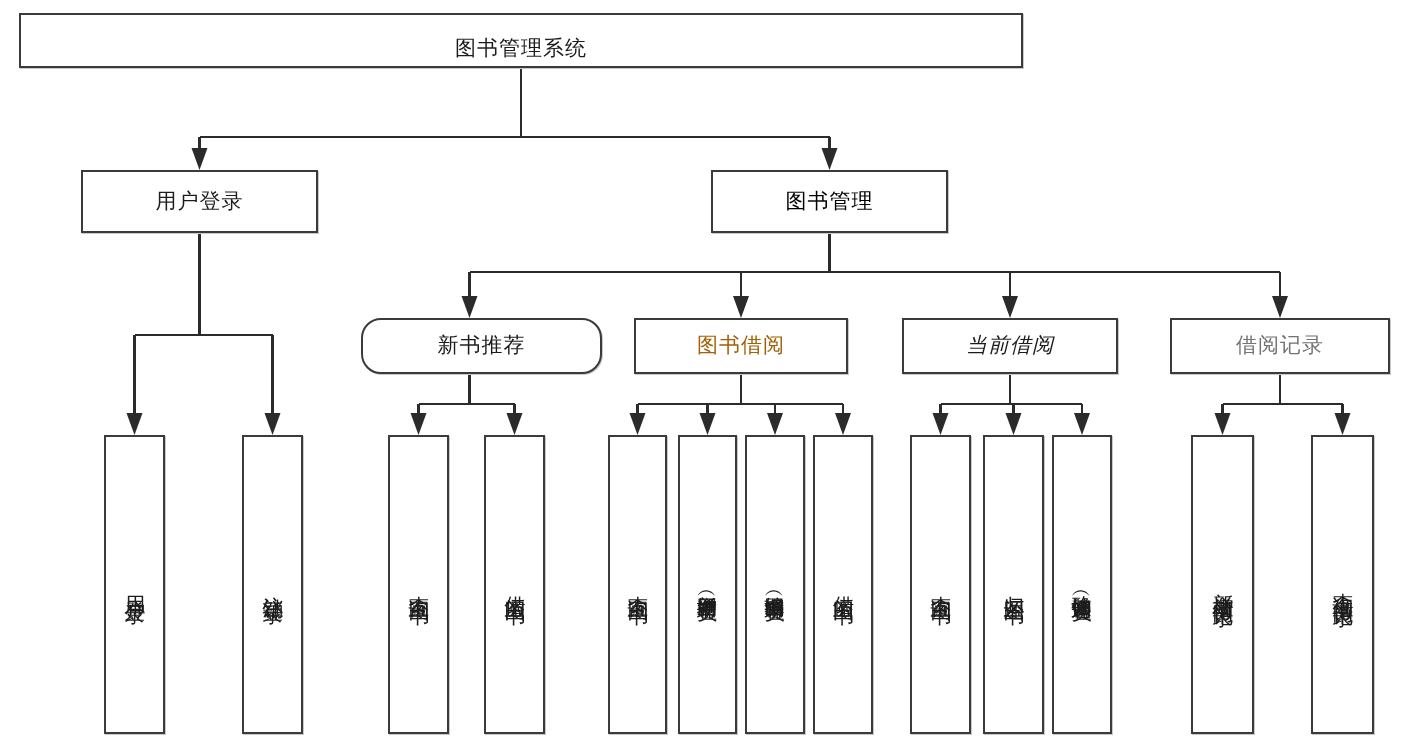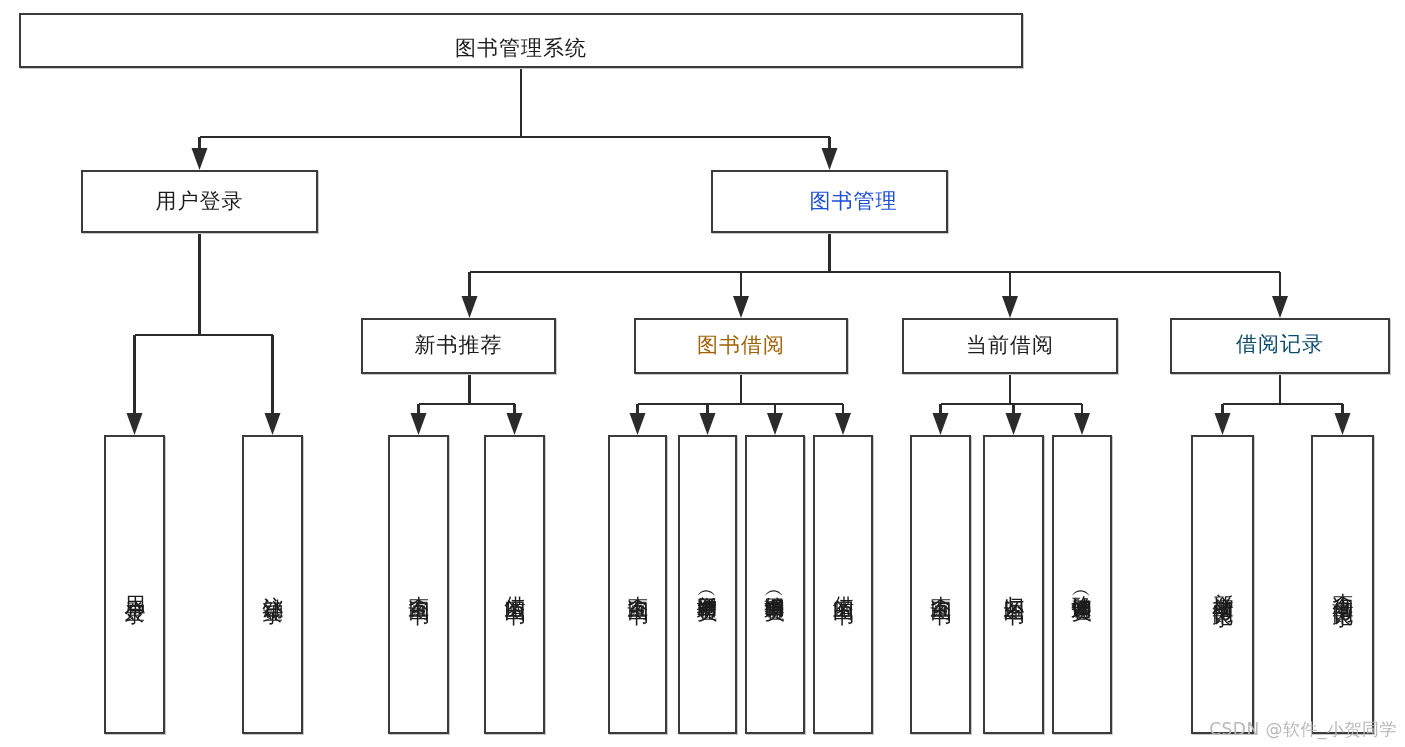--- a/index.html
+++ b/index.html
@@ -146,33 +146,33 @@
       <polygon points="1334.5,413 1350.5,413 1342.5,435" fill="#2b2b2b"></polygon>
     </svg>
   <div id="nodes-layer">
       <div class="node-box" style="left: 19px; top: 13px; width: 1004px; height: 55px; border-color: rgb(59, 59, 59); background: rgb(255, 255, 255);">
         <div class="node-label-h" style="color: rgb(28, 28, 28); margin-top: 8px;">图书管理系统</div>
       </div>
       <div class="node-box" style="left: 81px; top: 170px; width: 237px; height: 63px; border-color: rgb(59, 59, 59); background: rgb(255, 255, 255);">
         <div class="node-label-h" style="color: rgb(28, 28, 28);">用户登录</div>
       </div>
       <div class="node-box" style="left: 711px; top: 170px; width: 237px; height: 63px; border-color: rgb(59, 59, 59); background: rgb(255, 255, 255);">
-        <div class="node-label-h" style="color: #1d4ed8; margin-left: 24px;">图书管理</div>
-      </div>
-      <div class="node-box" style="left: 361px; top: 318px; width: 195px; height: 56px; border-color: rgb(59, 59, 59); background: rgb(255, 255, 255);">
+        <div class="node-label-h" style="color: #000000;">图书管理</div>
+      </div>
+      <div class="node-box" style="left: 361px; top: 318px; width: 241px; height: 56px; border-color: rgb(59, 59, 59); background: rgb(255, 255, 255); border-radius: 20px;">
         <div class="node-label-h" style="color: rgb(28, 28, 28);">新书推荐</div>
       </div>
       <div class="node-box" style="left: 634px; top: 318px; width: 214px; height: 56px; border-color: rgb(59, 59, 59); background: rgb(255, 255, 255);">
         <div class="node-label-h" style="color: #a16207;">图书借阅</div>
       </div>
-      <div class="node-box" style="left: 902px; top: 318px; width: 216px; height: 56px; border-color: rgb(59, 59, 59); background: rgb(255, 255, 255);">
+      <div class="node-box" style="left: 902px; top: 318px; width: 216px; height: 56px; border-color: rgb(59, 59, 59); background: rgb(255, 255, 255); font-style: italic;">
         <div class="node-label-h" style="color: rgb(28, 28, 28);">当前借阅</div>
       </div>
       <div class="node-box" style="left: 1170px; top: 318px; width: 220px; height: 56px; border-color: rgb(59, 59, 59); background: rgb(255, 255, 255);">
-        <div class="node-label-h" style="color: #0c4a6e; font-family: Liberation Mono, monospace;">借阅记录</div>
+        <div class="node-label-h" style="color: #737373;">借阅记录</div>
       </div>
       <div class="node-box" style="left: 104px; top: 435px; width: 61px; height: 299px; border-color: rgb(59, 59, 59); background: rgb(255, 255, 255);">
         <div class="node-label-v" style="color: rgb(28, 28, 28);">用户登录</div>
       </div>
       <div class="node-box" style="left: 242px; top: 435px; width: 61px; height: 299px; border-color: rgb(59, 59, 59); background: rgb(255, 255, 255);">
         <div class="node-label-v" style="color: rgb(28, 28, 28);">注销登录</div>
       </div>
       <div class="node-box" style="left: 388px; top: 435px; width: 61px; height: 299px; border-color: rgb(59, 59, 59); background: rgb(255, 255, 255);">
         <div class="node-label-v" style="color: rgb(28, 28, 28);">查询图书</div>
       </div>
@@ -200,14 +200,13 @@
       <div class="node-box" style="left: 1052px; top: 435px; width: 60px; height: 299px; border-color: rgb(59, 59, 59); background: rgb(255, 255, 255);">
         <div class="node-label-v tight" style="color: rgb(28, 28, 28);">确认归还（管理员）</div>
       </div>
       <div class="node-box" style="left: 1191px; top: 435px; width: 63px; height: 299px; border-color: rgb(59, 59, 59); background: rgb(255, 255, 255);">
         <div class="node-label-v" style="color: rgb(28, 28, 28);">新增借阅记录</div>
       </div>
       <div class="node-box" style="left: 1311px; top: 435px; width: 63px; height: 299px; border-color: rgb(59, 59, 59); background: rgb(255, 255, 255);">
         <div class="node-label-v" style="color: rgb(28, 28, 28);">查询借阅记录</div>
       </div>
     </div>
-  <div id="watermark">CSDN @软件_小贺同学</div>
 </div>
 
 </body></html>

